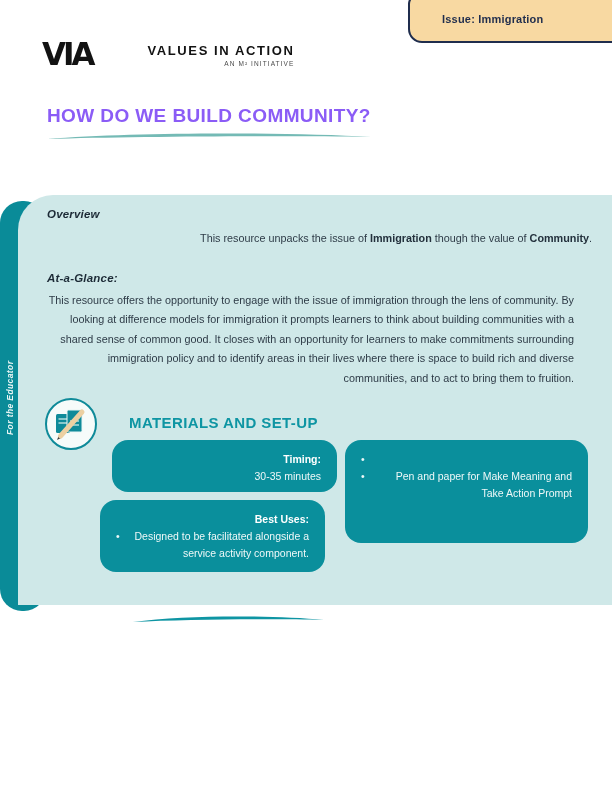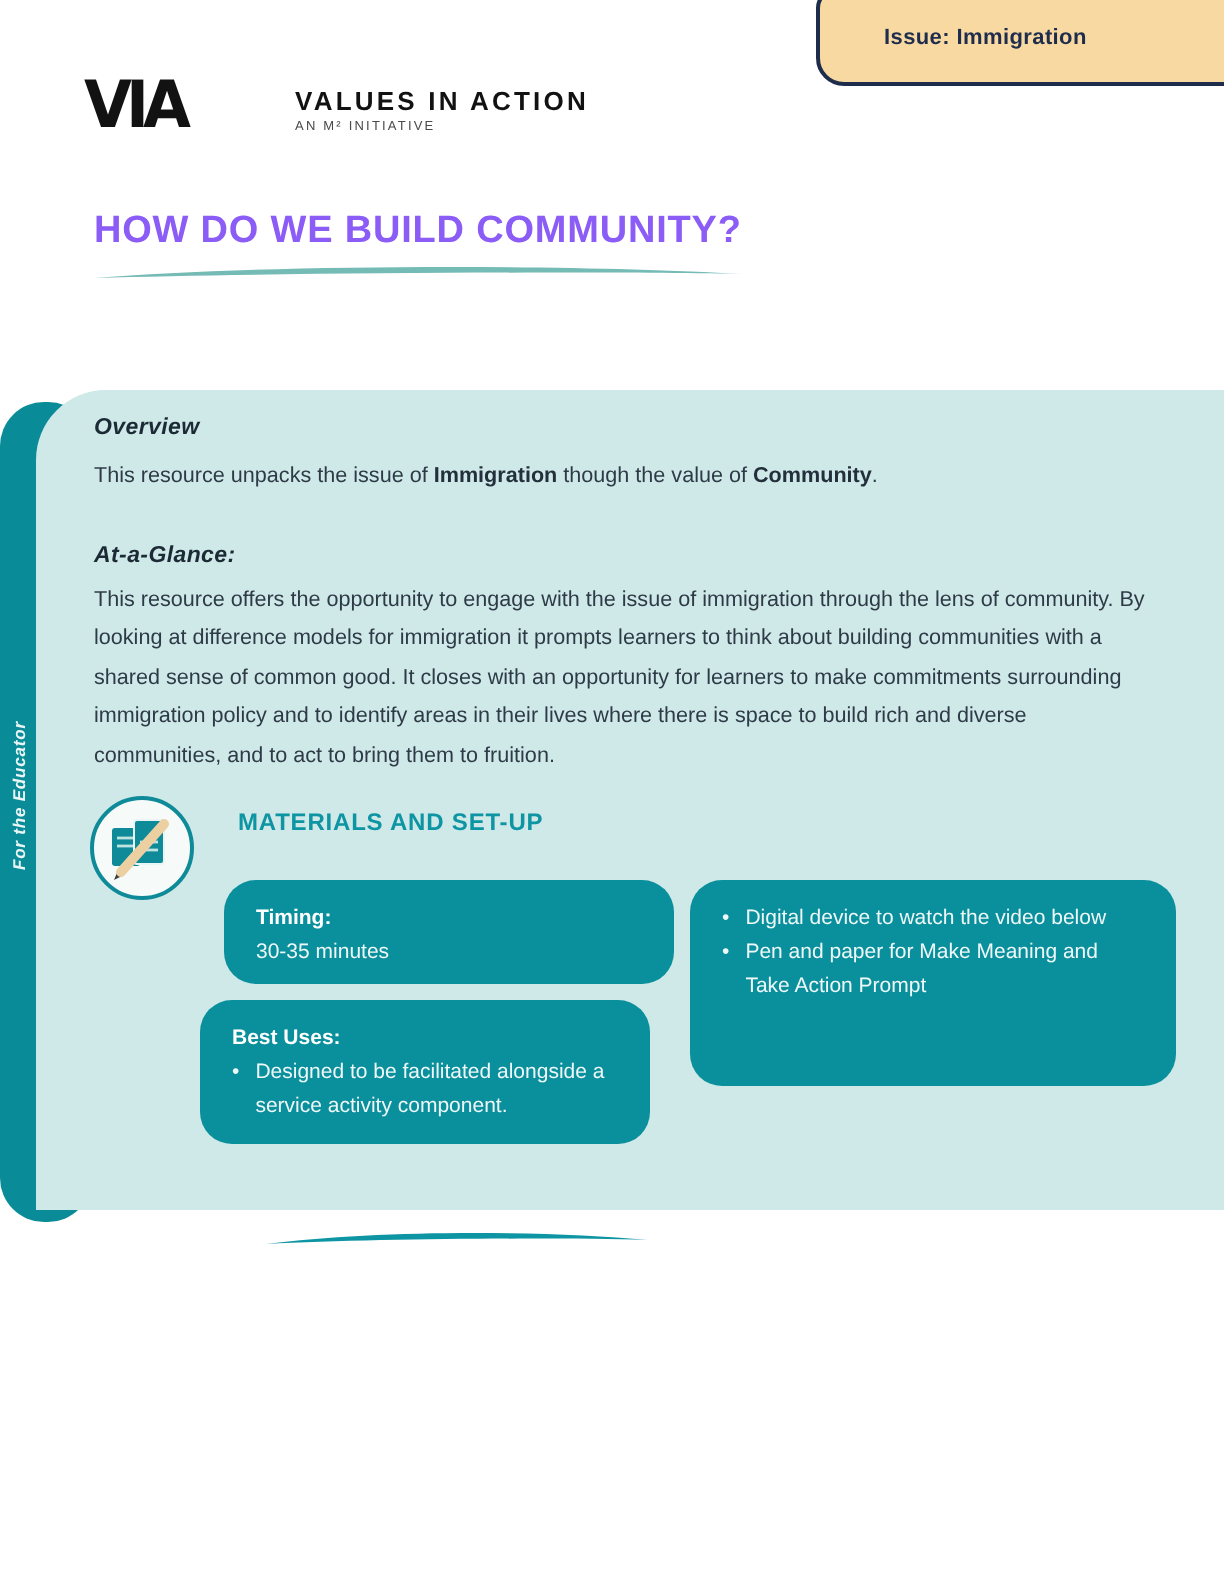--- a/index.html
+++ b/index.html
@@ -1,18 +1,18 @@
 <!DOCTYPE html>
 <html><head>
 <meta charset="utf-8">
 <style>
   html,body{margin:0;padding:0;background:#ffffff;}
   .page{
     position:relative;width:612px;height:665px;overflow:hidden;
-    background:#ffffff;font-family:"Liberation Sans",sans-serif;
+    background:#ffffff;font-family:"Liberation Sans",sans-serif;text-align:right;
   }
   
   .issue-tab{
     position:absolute;left:408px;top:-6px;width:210px;height:49px;
     background:#f8d9a2;border:2.5px solid #1f2d4d;border-radius:10px 0 0 14px;
     box-sizing:border-box;display:flex;align-items:center;padding-left:32px;
   }
   .issue-tab span{font-size:11px;font-weight:bold;color:#1f2d4d;letter-spacing:.2px;}
   
   .logo{position:absolute;left:42px;top:40px;display:flex;align-items:flex-start;gap:10px;}
@@ -59,22 +59,22 @@
   .glance-head{top:77px;}
   .glance-text{top:96px;width:527px;}
   b{color:#23303c;}
   
   .materials-icon{
     position:absolute;left:27px;top:203px;width:52px;height:52px;border-radius:50%;
     background:#f6fbfa;border:2px solid #0f8a99;box-sizing:border-box;
     display:flex;align-items:center;justify-content:center;
   }
   .materials-heading{
-    position:absolute;left:95px;top:203px;margin:6px;
-    font-size:12px;font-weight:bold;color:#0e95a3;letter-spacing:.4px;
+    position:absolute;left:95px;top:203px;margin:16px;
+    font-size:15px;font-weight:bold;color:#0e95a3;letter-spacing:.4px;
   }
   .teal-box{
     position:absolute;background:#0a8f9c;border-radius:16px;color:#eef8f8;
     box-sizing:border-box;padding:11px 16px;font-size:10.5px;line-height:1.6;
   }
   .teal-box .box-head{font-weight:bold;color:#ffffff;}
   .box-timing{left:94px;top:245px;width:225px;height:52px;}
   .box-bestuses{left:82px;top:305px;width:225px;height:72px;}
   .box-materials{left:327px;top:245px;width:243px;height:103px;}
   .bullet-row{display:flex;gap:8px;}
@@ -144,21 +144,20 @@
       <div class="box-head">Best Uses:</div>
       <div class="bullet-row">
         <span class="bullet-dot">•</span>
         <span>Designed to be facilitated alongside a service activity component.</span>
       </div>
     </div>
 
     <div class="teal-box box-materials">
       <div class="bullet-row">
         <span class="bullet-dot">•</span>
-        <span>Digital device to watch the video below</span>
       </div>
       <div class="bullet-row">
         <span class="bullet-dot">•</span>
         <span>Pen and paper for Make Meaning and Take Action Prompt</span>
       </div>
     </div>
 
   </div>
 
   <div class="page-number">1</div>

